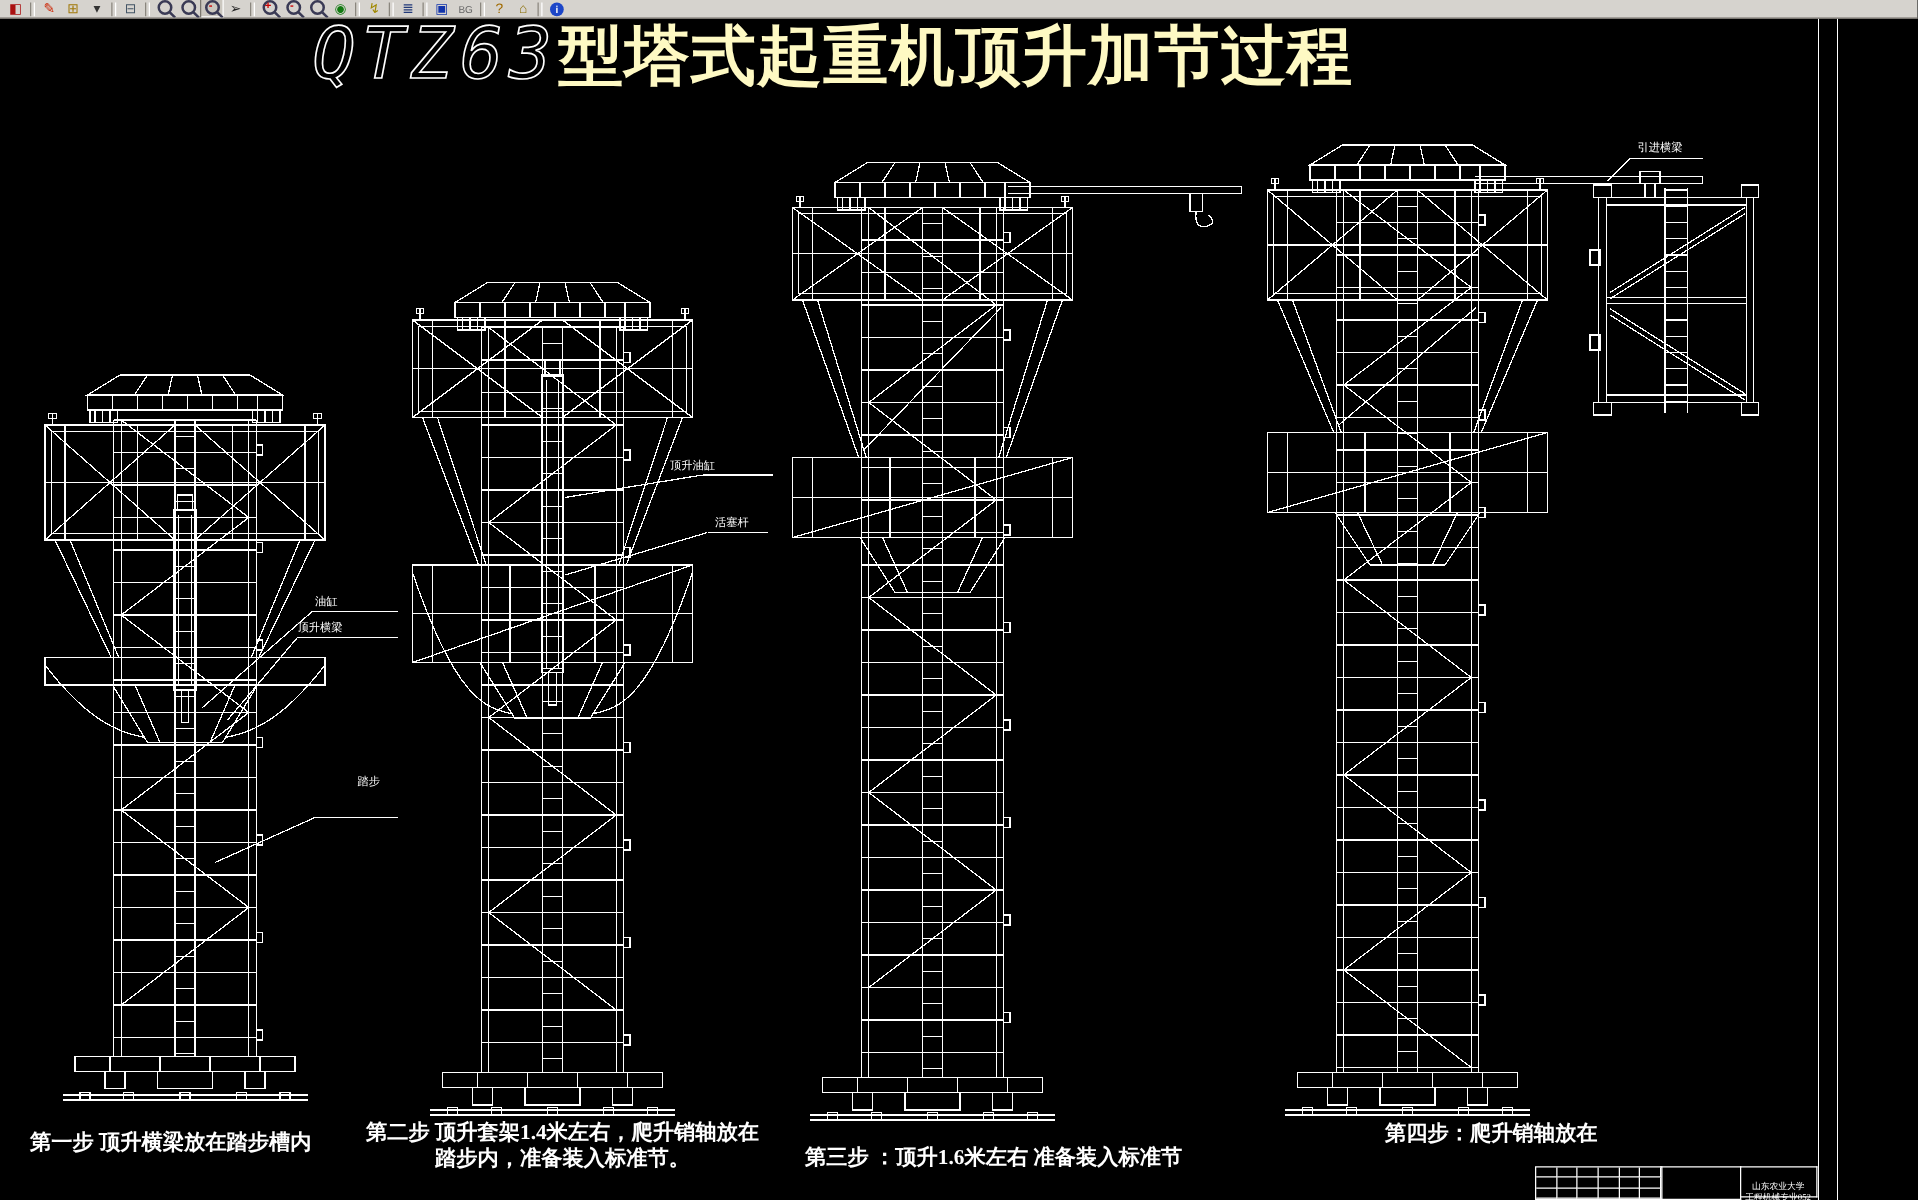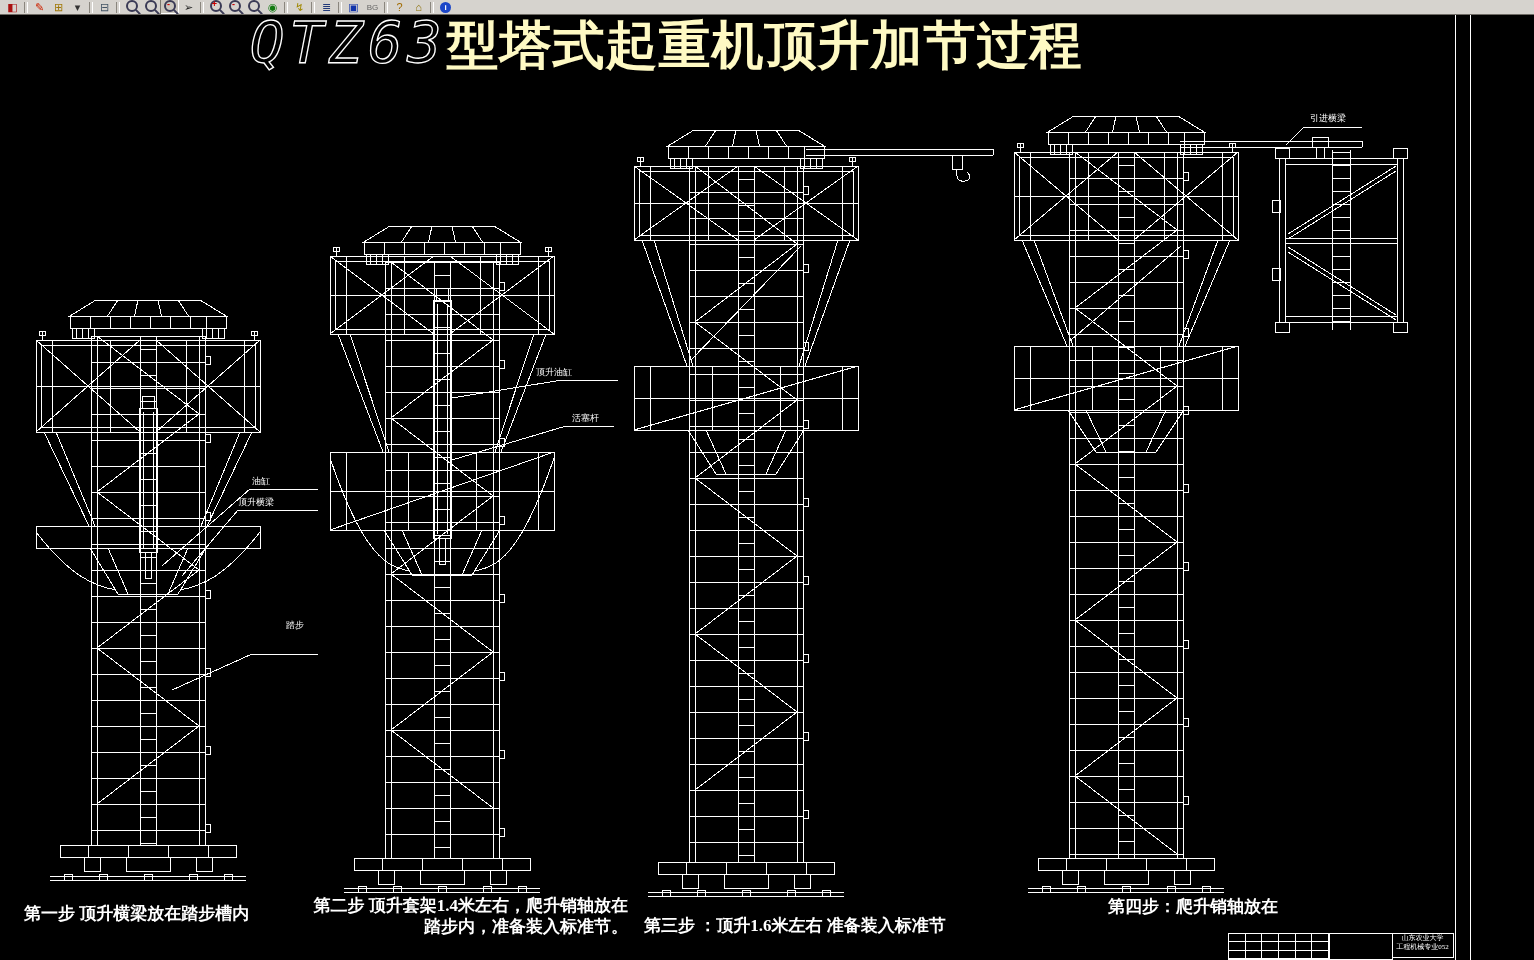--- a/index.html
+++ b/index.html
@@ -42,36 +42,36 @@
     #title .pre{color:transparent;-webkit-text-stroke:1.3px #ffffff;}
   }
   #title .main{
     font-family:"Liberation Serif",serif;font-weight:bold;font-size:52px;
     color:#fef9c3;letter-spacing:1px;
   }
   
   .cap{position:absolute;z-index:2;color:#fff;white-space:nowrap;
     font-family:"Liberation Serif",serif;font-weight:bold;font-size:17px;}
   #cap1{left:24px;top:902px;}
-  #cap2{left:272px;top:895px;width:356px;text-align:right;white-space:normal;line-height:21px;}
+  #cap2{left:272px;top:895px;width:356px;text-align:center;white-space:normal;line-height:21px;}
   #cap3{left:644px;top:914px;}
   #cap4{left:1108px;top:895px;}
   
   .anno{position:absolute;z-index:2;color:#fff;white-space:nowrap;
     font-family:"Liberation Serif",serif;font-size:9px;line-height:11px;}
   
   #tb-grid{position:absolute;left:1228px;top:933px;width:100px;height:25px;z-index:2;
     display:grid;grid-template-columns:repeat(6,1fr);grid-template-rows:repeat(3,1fr);
     border:1px solid #fff;}
   #tb-grid .tb-cell{border-right:1px solid #fff;border-bottom:1px solid #fff;}
   #tb-wide{position:absolute;left:1328px;top:933px;width:64px;height:25px;z-index:2;
     border:1px solid #fff;border-left:none;}
   #tb-org{position:absolute;left:1392px;top:933px;width:62px;height:25px;z-index:2;
     border:1px solid #fff;border-left:none;color:#fff;text-align:center;
-    font-family:"Liberation Serif",serif;font-size:7px;line-height:9px;padding-top:0;box-sizing:border-box;}
+    font-family:"Liberation Serif",serif;font-size:7px;line-height:9px;padding-top:11px;box-sizing:border-box;}
 </style>
 </head>
 <body>
 
 <div id="toolbar">
     <span class="tbico">
       <span style="color: rgb(170, 17, 17);">◧</span>
     </span>
     <span class="tbsep"></span>
     <span class="tbico">

